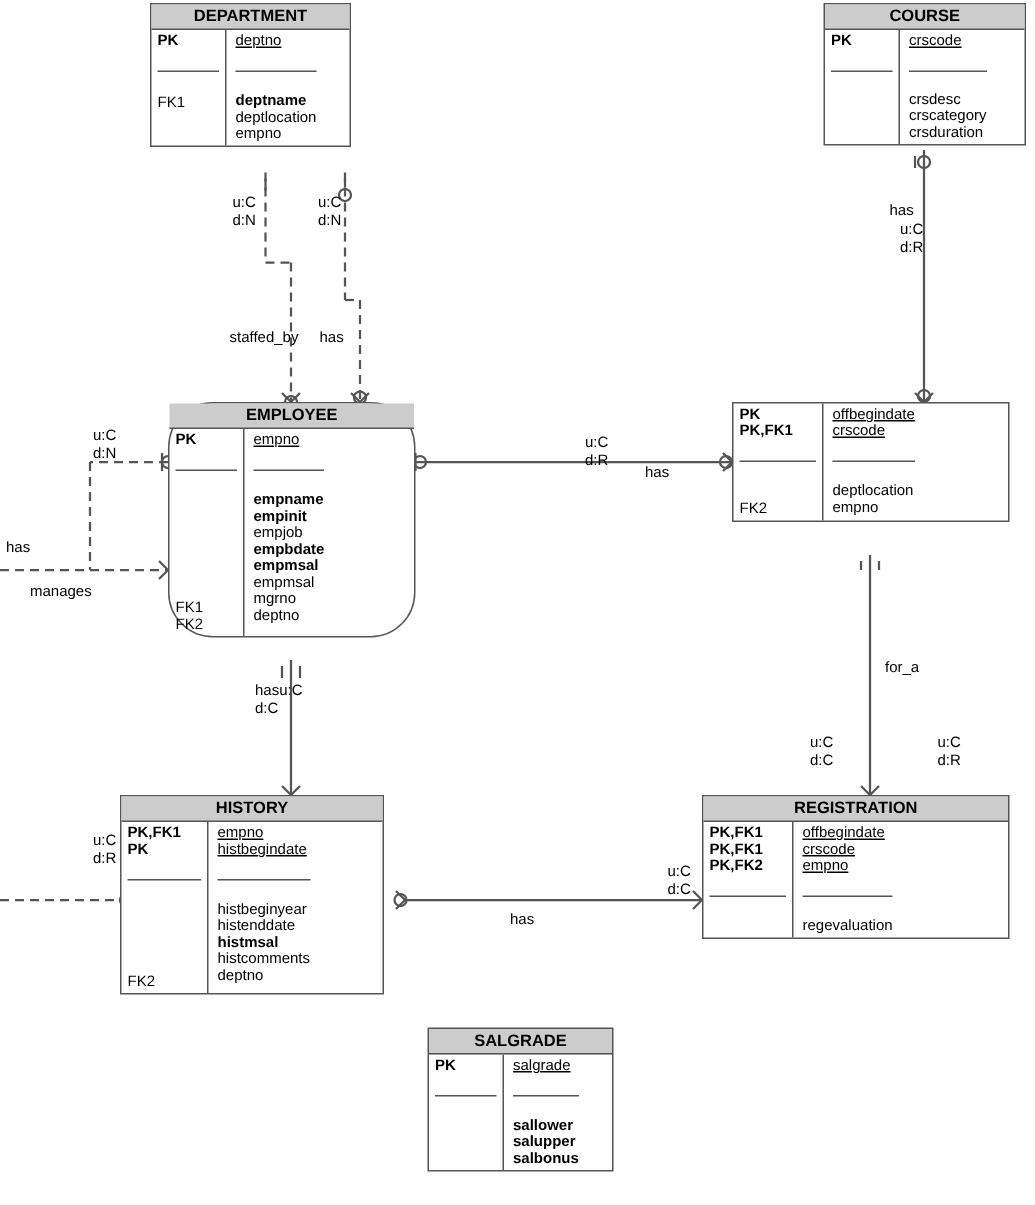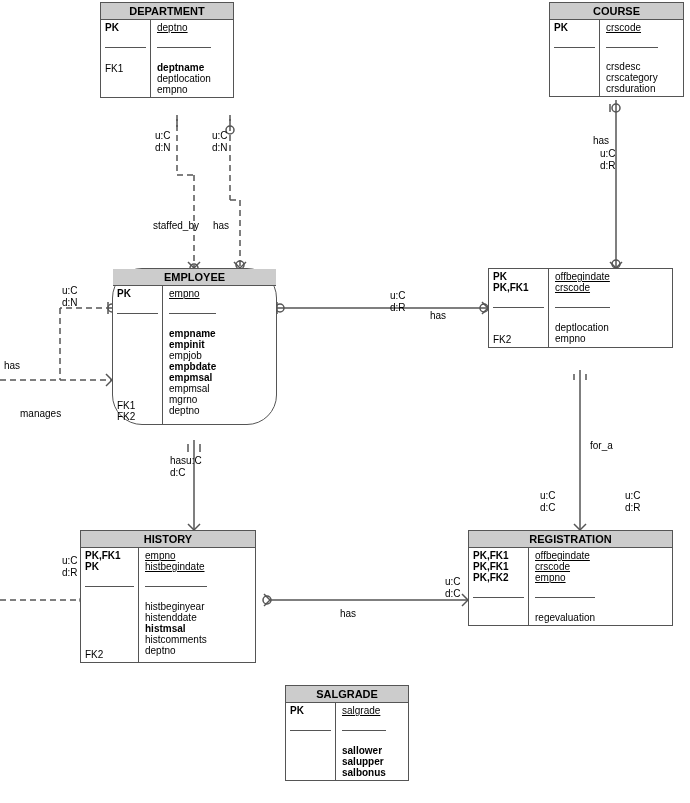--- a/index.html
+++ b/index.html
@@ -165,21 +165,21 @@
 
   <div class="label-text" style="left:155px; top:130px;">u:C</div>
   <div class="label-text" style="left:155px; top:142px;">d:N</div>
   <div class="label-text" style="left:212px; top:130px;">u:C</div>
   <div class="label-text" style="left:212px; top:142px;">d:N</div>
   <div class="label-text" style="left:153px; top:220px;">staffed_by</div>
   <div class="label-text" style="left:213px; top:220px;">has</div>
 
   <div class="label-text" style="left:62px; top:285px;">u:C</div>
   <div class="label-text" style="left:62px; top:297px;">d:N</div>
-  <div class="label-text" style="left:20px; top:408px;text-align:right;">manages</div>
+  <div class="label-text" style="left:20px; top:389px;text-align:right;">manages</div>
   <div class="label-text" style="left:4px; top:360px;">has</div>
 
   <div class="label-text" style="left:390px; top:290px;">u:C</div>
   <div class="label-text" style="left:390px; top:302px;">d:R</div>
   <div class="label-text" style="left:430px; top:310px;">has</div>
 
   <div class="label-text" style="left:593px; top:135px;">has</div>
   <div class="label-text" style="left:600px; top:148px;">u:C</div>
   <div class="label-text" style="left:600px; top:160px;">d:R</div>
 

